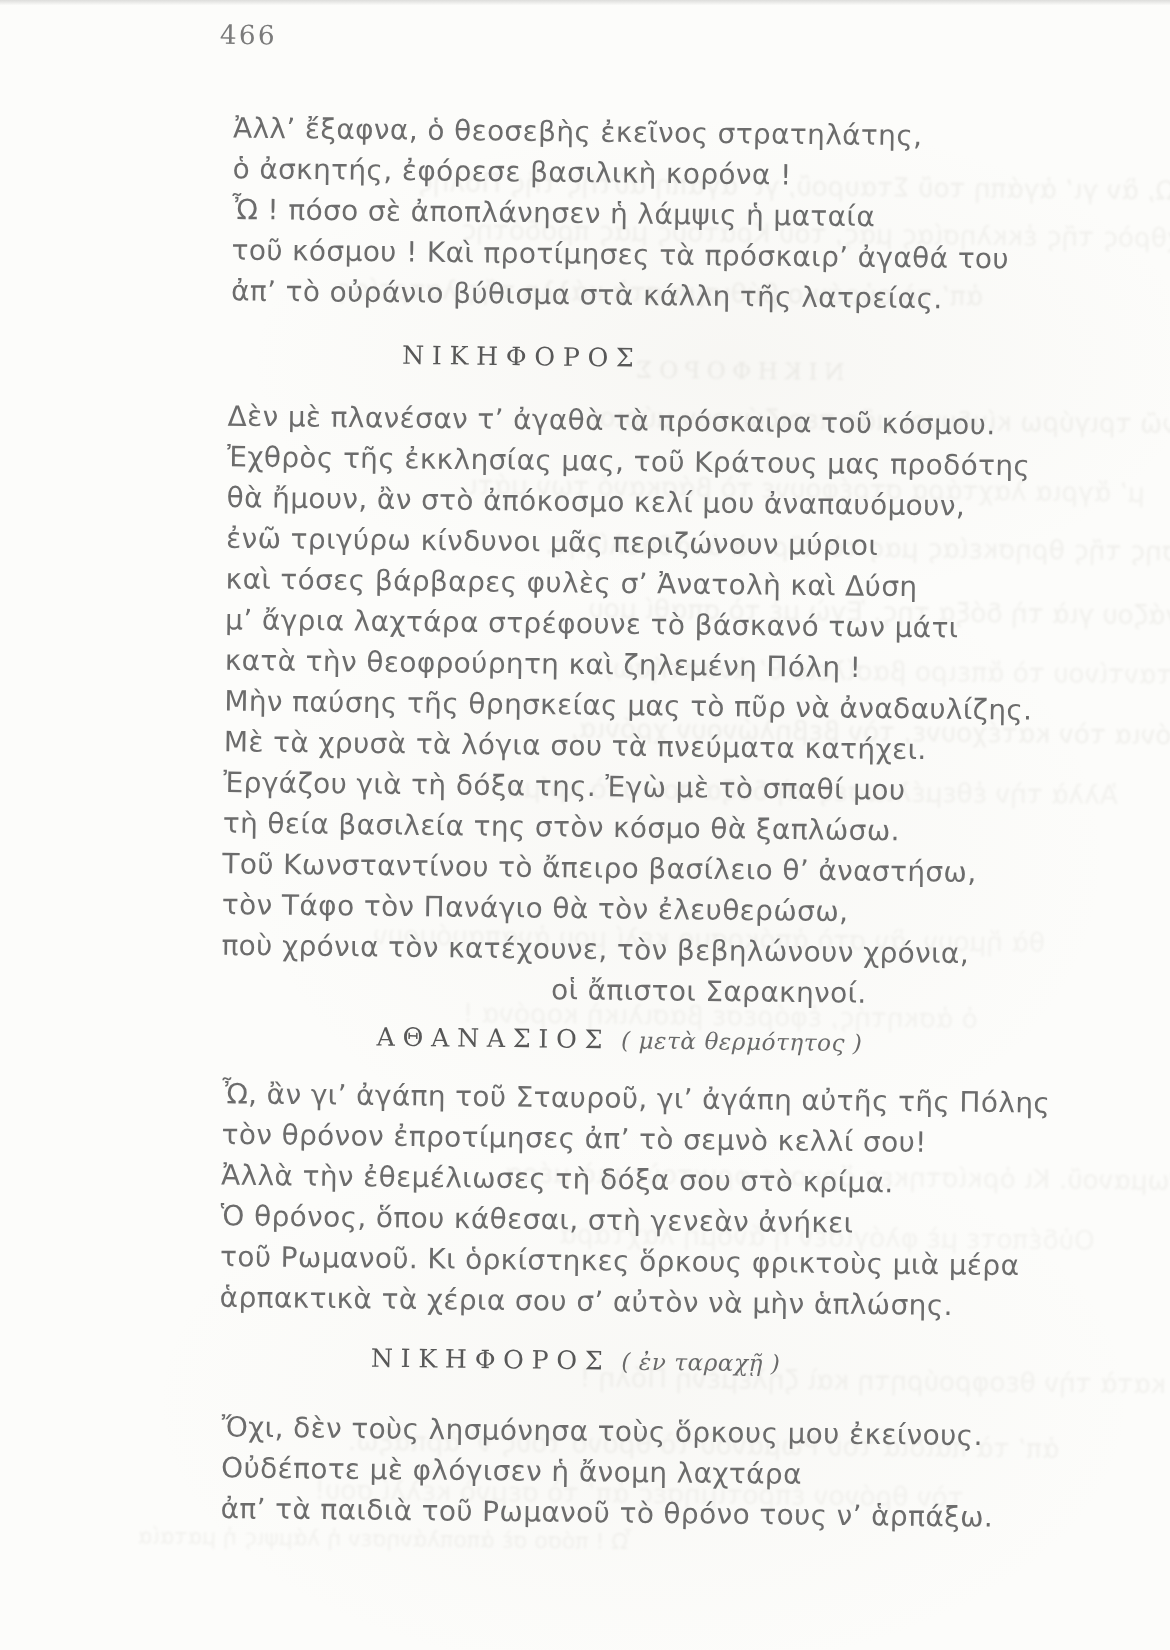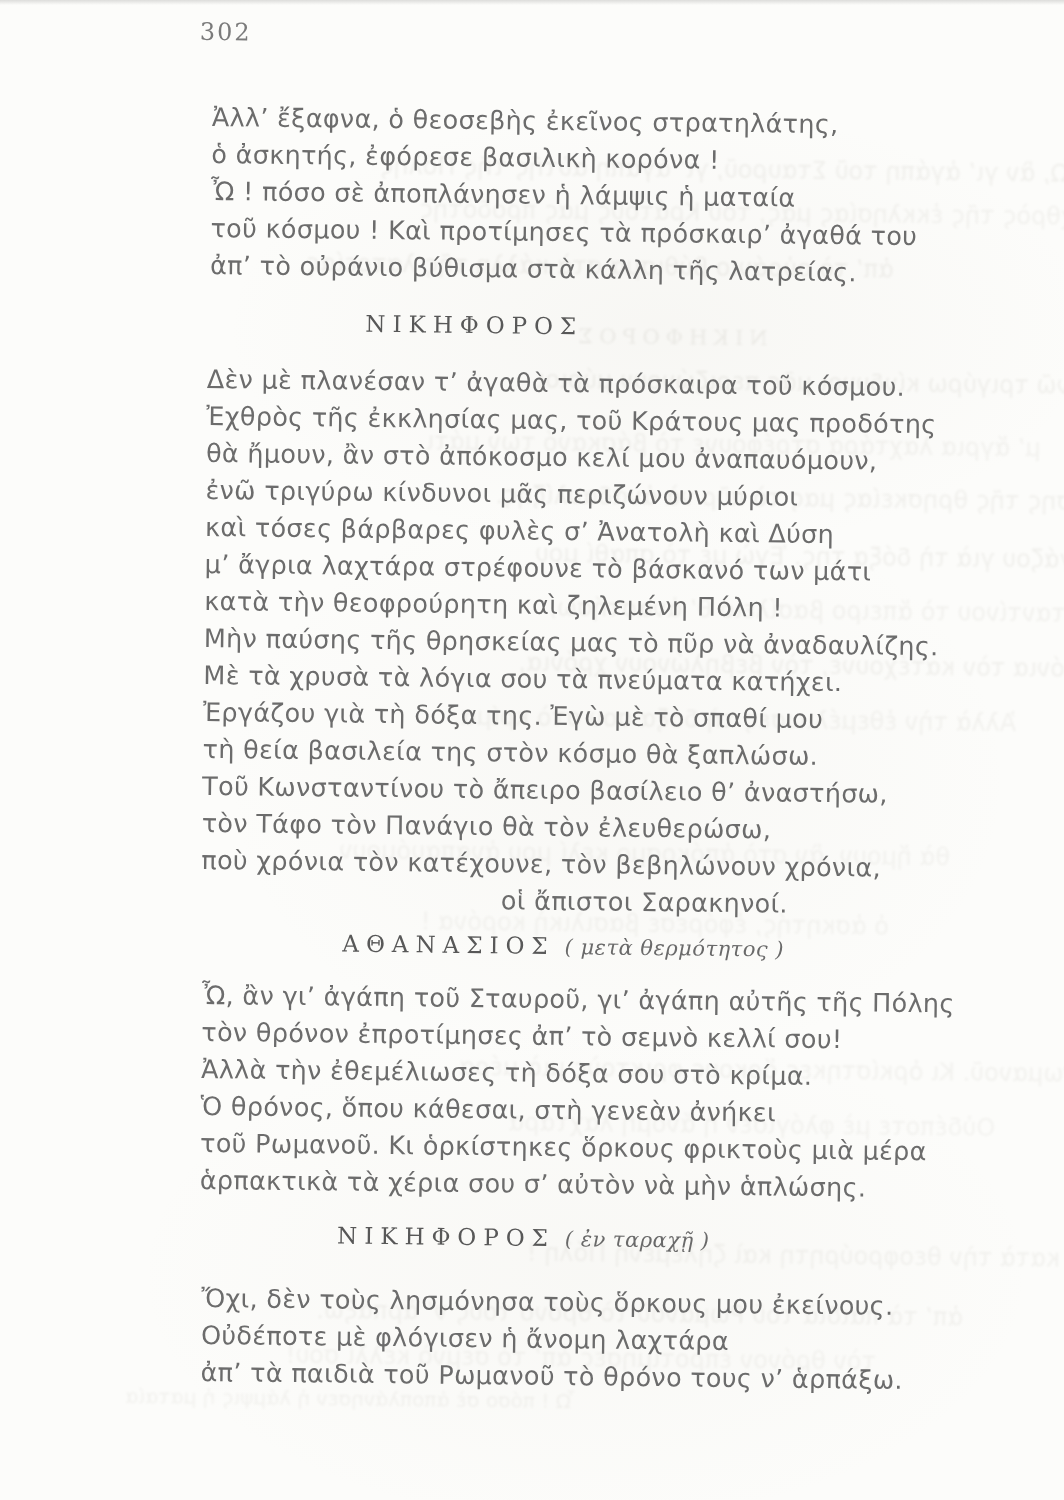--- a/index.html
+++ b/index.html
@@ -100,21 +100,21 @@
     <div class="ghost" style="left:340px; top:835px; opacity:.08;">θὰ ἤμουν, ἂν στὸ ἀπόκοσμο κελί μου ἀναπαυόμουν,</div>
     <div class="ghost" style="left:430px; top:905px; opacity:.08;">ὁ ἀσκητής, ἐφόρεσε βασιλικὴ κορόνα !</div>
     <div class="ghost" style="left:470px; top:1050px; opacity:.09;">τοῦ Ρωμανοῦ. Κι ὁρκίστηκες ὅρκους φρικτοὺς μιὰ μέρα</div>
     <div class="ghost" style="left:520px; top:1105px; opacity:.08;">Οὐδέποτε μὲ φλόγισεν ἡ ἄνομη λαχτάρα</div>
     <div class="ghost" style="left:540px; top:1235px; opacity:.09;">κατὰ τὴν θεοφρούρητη καὶ ζηλεμένη Πόλη !</div>
     <div class="ghost" style="left:330px; top:1295px; opacity:.09;">ἀπ’ τὰ παιδιὰ τοῦ Ρωμανοῦ τὸ θρόνο τους ν’ ἁρπάξω.</div>
     <div class="ghost" style="left:300px; top:1340px; opacity:.08;">τὸν θρόνον ἐπροτίμησες ἀπ’ τὸ σεμνὸ κελλί σου!</div>
     <div class="ghost" style="left:140px; top:1385px; font-size:20px; opacity:.09;">Ὦ ! πόσο σὲ ἀποπλάνησεν ἡ λάμψις ἡ ματαία</div>
   </div>
 
-  <div class="pageno">302</div>
+  <div class="pageno">466</div>
 
   <div class="verse-block" style="left:212px; top:99px;">
     <div class="verse-line">Ἀλλ’ ἔξαφνα, ὁ θεοσεβὴς ἐκεῖνος στρατηλάτης,</div>
     <div class="verse-line">ὁ ἀσκητής, ἐφόρεσε βασιλικὴ κορόνα !</div>
     <div class="verse-line">Ὦ ! πόσο σὲ ἀποπλάνησεν ἡ λάμψις ἡ ματαία</div>
     <div class="verse-line">τοῦ κόσμου ! Καὶ προτίμησες τὰ πρόσκαιρ’ ἀγαθά του</div>
     <div class="verse-line">ἀπ’ τὸ οὐράνιο βύθισμα στὰ κάλλη τῆς λατρείας.</div>
   </div>
 
   <div class="heading" style="left:368px; top:309px;">

